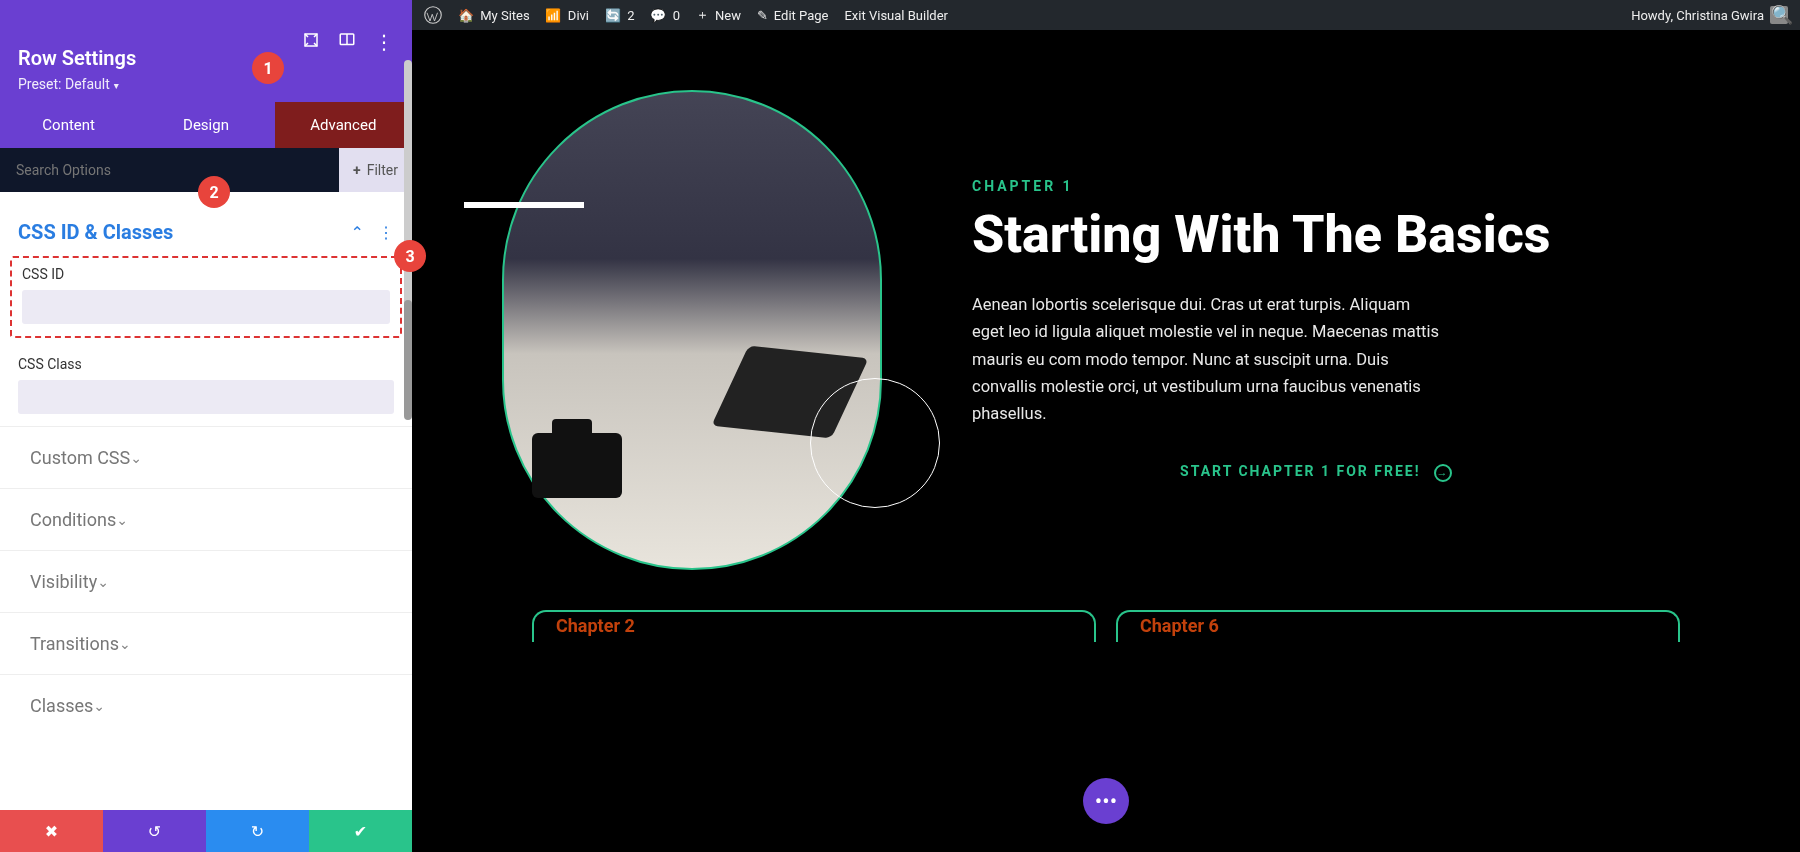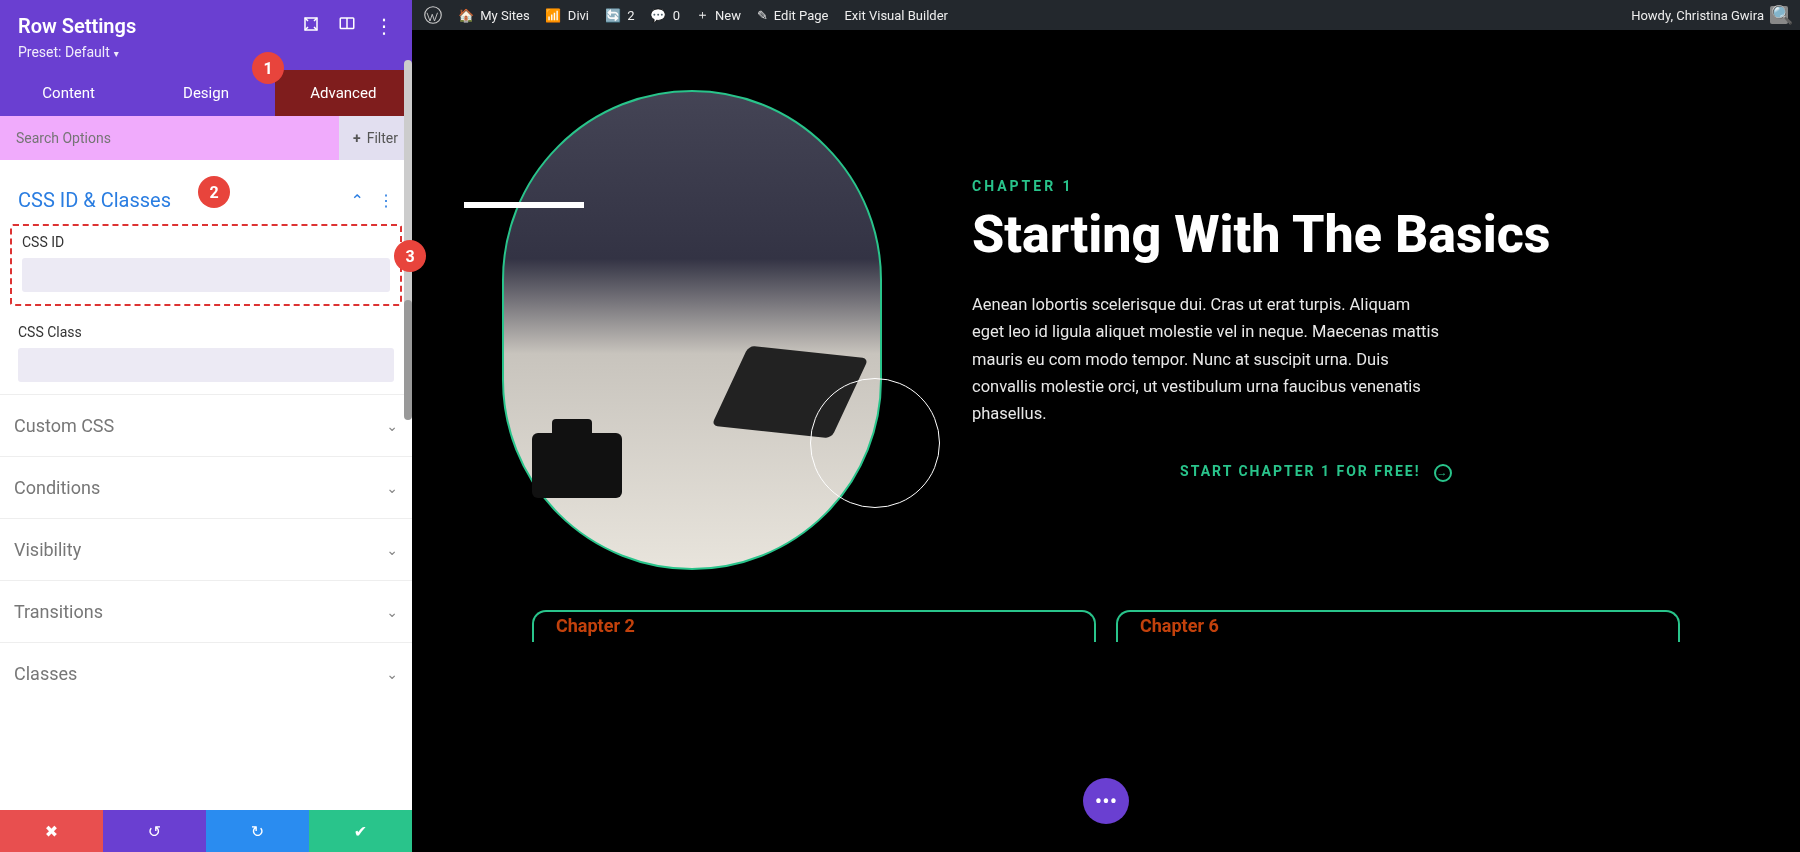--- a/index.html
+++ b/index.html
@@ -3,46 +3,46 @@
 <meta charset="utf-8">
 <style>
 * { margin: 0; padding: 0; box-sizing: border-box; font-family: -apple-system, BlinkMacSystemFont, "Segoe UI", Roboto, sans-serif; }
 body { width: 1800px; height: 852px; overflow: hidden; display: flex; background: #f0f0f0; }
 
 
 .sidebar { width: 412px; height: 852px; display: flex; flex-direction: column; background: #fff; position: relative; }
 
 .sb-header { background: #6a3fd1; color: #fff; padding: 14px 18px 10px; position: relative; }
 .sb-title-row { display: flex; align-items: center; justify-content: space-between; }
-.sb-title { font-size: 20px; font-weight: 600; }
+.sb-title { font-size: 20px; font-weight: 600; margin-top: 32px; }
 .sb-icons { display: flex; gap: 18px; align-items: center; }
 .sb-icons svg, .sb-icons span { cursor: pointer; }
 .sb-preset { font-size: 14px; opacity: .9; margin-top: 6px; }
 .sb-preset::after { content: "▾"; font-size: 10px; margin-left: 4px; }
 
 .sb-tabs { display: flex; background: #6a3fd1; color: #fff; }
 .sb-tab { flex: 1; text-align: center; padding: 14px 9px; font-size: 15px; cursor: pointer; }
 .sb-tab.active { background: #7f1d1d; }
 
-.sb-search-row { display: flex; align-items: center; background: #f0abfc; }
+.sb-search-row { display: flex; align-items: center; background: #0f172a; }
 .sb-search { flex: 1; border: none; background: transparent; padding: 14px 16px; font-size: 14px; color: #666; }
 .sb-filter { display: flex; align-items: center; gap: 6px; padding: 0 14px; height: 44px; font-size: 14px; color: #555; background: #e2dff0; cursor: pointer; }
 
 .sb-body { flex: 1; overflow-y: auto; padding: 12px 0 0; }
 .section-open { padding: 8px 18px 0; }
 .section-head { display: flex; align-items: center; justify-content: space-between; padding: 8px 0 12px; }
-.section-title { color: #2a7de1; font-size: 20px; font-weight: 400; }
+.section-title { color: #2a7de1; font-size: 20px; font-weight: 700; }
 .section-head-icons { display: flex; gap: 14px; color: #2a7de1; }
 
 .field-block { padding: 4px 18px 12px; }
 .field-block.dashed { border: 2px dashed #d33; border-radius: 3px; margin: 0 10px 14px; padding: 8px 10px 12px; }
 .field-label { font-size: 14px; color: #333; margin-bottom: 8px; }
 .field-input { width: 100%; height: 34px; background: #eceaf4; border: none; border-radius: 3px; }
 
-.acc-row { display: flex; align-items: center; justify-content: space-between; padding: 20px 14px; font-size: 18px; color: #777; cursor: pointer; border-top: 1px solid #eee; }
+.acc-row { display: flex; align-items: center; padding: 20px 30px; font-size: 18px; color: #777; cursor: pointer; border-top: 1px solid #eee; }
 .acc-row:first-of-type { border-top: none; margin-top: 12px; }
 .chev { font-size: 14px; color: #888; }
 
 .sb-footer { display: flex; height: 42px; }
 .sb-footer > div { flex: 1; display: flex; align-items: center; justify-content: center; color: #fff; cursor: pointer; }
 .fb-cancel { background: #e84f4f; }
 .fb-undo { background: #6a3fd1; }
 .fb-redo { background: #2a8cf0; }
 .fb-ok { background: #29c48b; }
 

